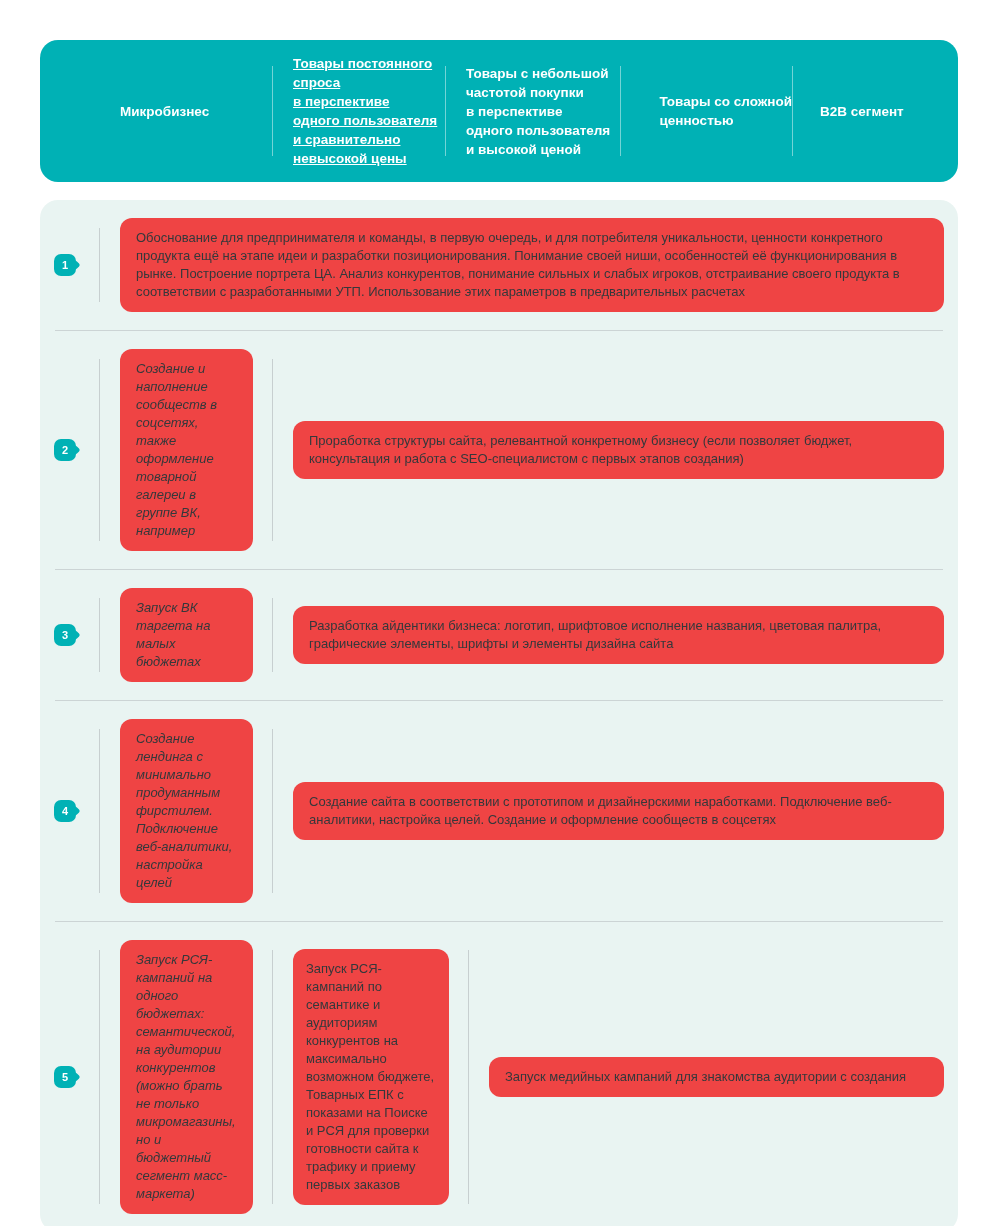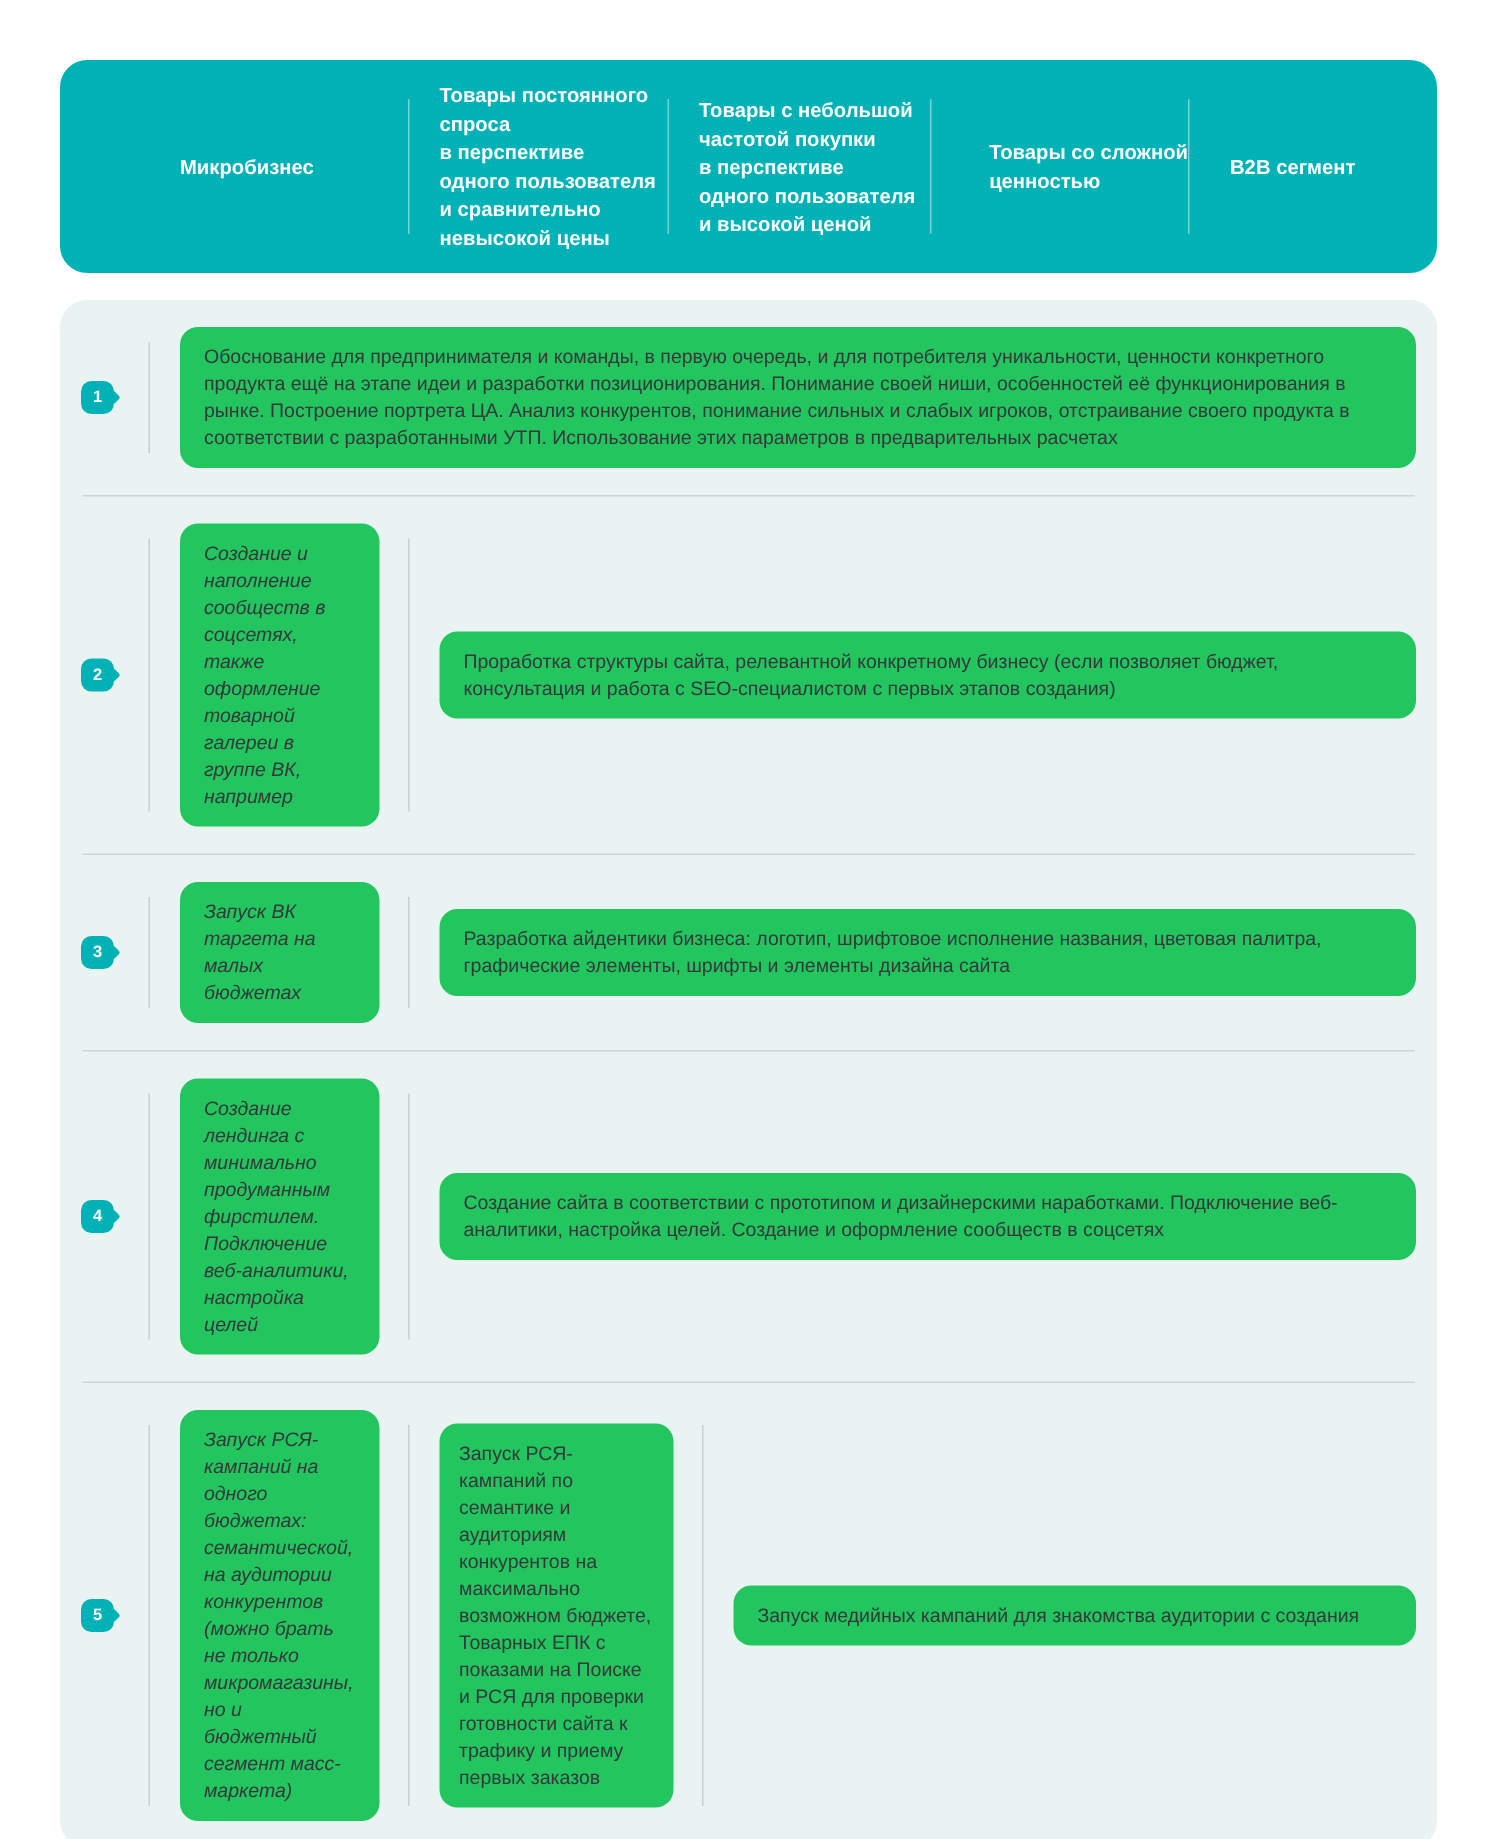--- a/index.html
+++ b/index.html
@@ -35,21 +35,21 @@
     content: "";
     position: absolute;
     left: 0;
     top: 26px;
     bottom: 26px;
     width: 1px;
     background: rgba(255,255,255,0.45);
   }
   .hcell .hlabel { white-space: pre-line; }
   .hc1 { width: 232px; padding-left: 80px; align-items: center; }
-  .hc2 { width: 173px; padding-left: 21px; }
+  .hc2 { width: 173px; padding-left: 21px; text-decoration: underline; }
   .hc3 { width: 175px; padding-left: 21px; }
   .hc4 { width: 172px; padding-left: 20px; justify-content: flex-end; }
   .hc5 { width: 166px; padding-left: 28px; }
 
   
   .board {
     margin-top: 18px;
     width: 918px;
     background: #e9f4f2;
     border-radius: 18px;
@@ -101,21 +101,21 @@
     flex: none;
     width: 1px;
     align-self: stretch;
     margin: 10px 0;
     background: #c7cfd0;
   }
   .vl-1 { margin-left: 21px; margin-right: 20px; }
   .vl-2 { margin-left: 19px; margin-right: 20px; }
   .vl-3 { margin-left: 19px; margin-right: 20px; }
   .card {
-    background: #22c55e;
+    background: #ef4444;
     border-radius: 12px;
     font-size: 13px;
     line-height: 18px;
   }
   .card p { margin: 0; }
   .card.narrow { flex: none; width: 133px; padding: 11px 16px; font-style: italic; }
   .card.narrow2 { flex: none; width: 156px; padding: 11px 13px; }
   .card.wide { flex: 1; padding: 11px 16px; }
 </style>
 </head>

